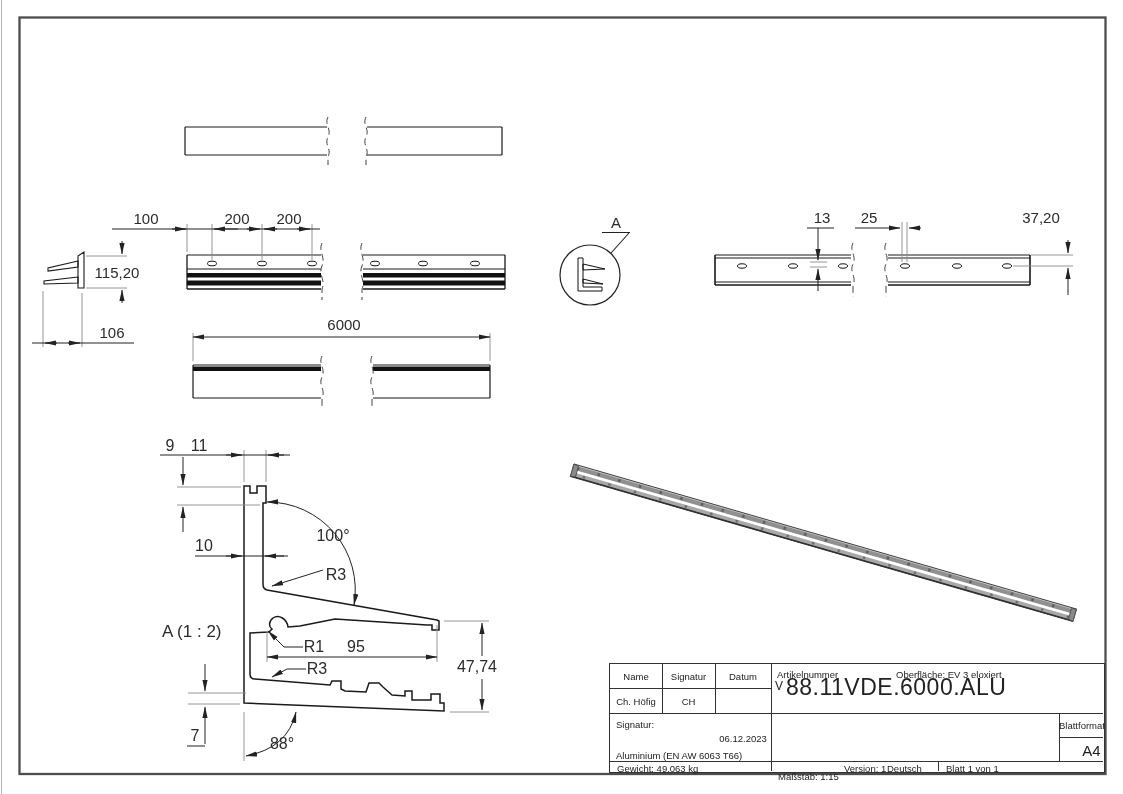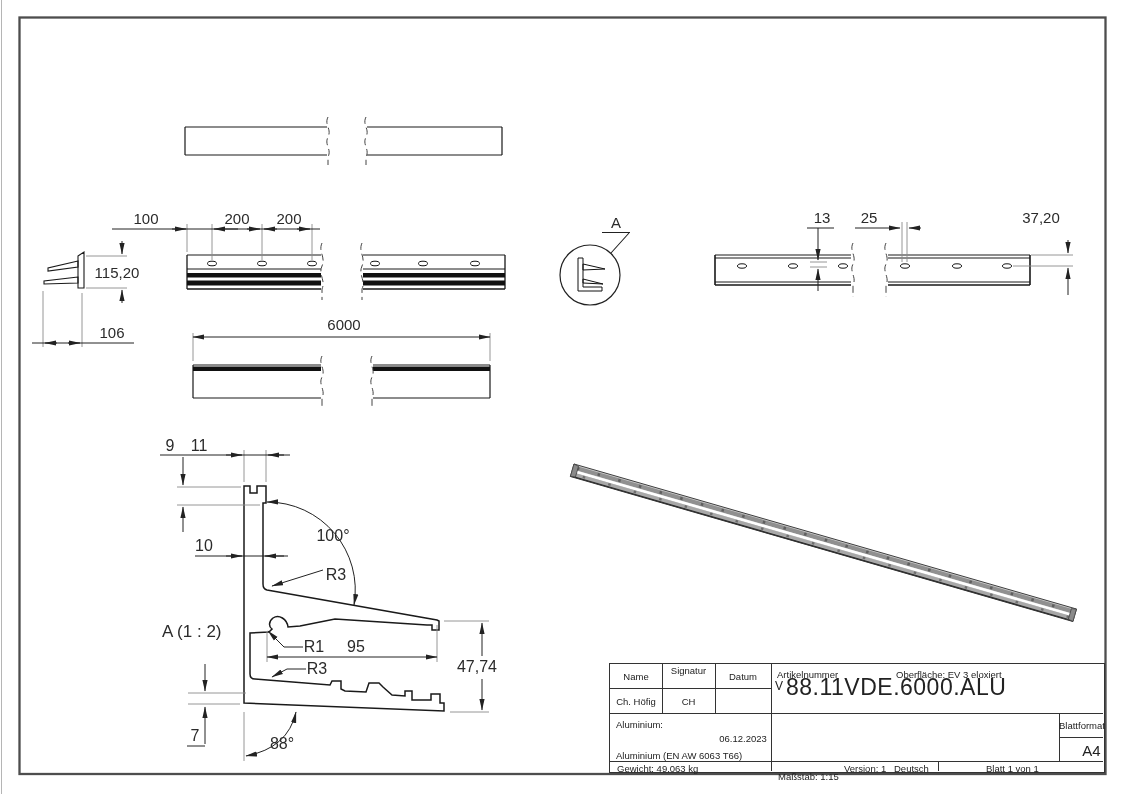--- a/index.html
+++ b/index.html
@@ -218,37 +218,37 @@
   <div class="tbl" style="left:105px;top:0;width:1.2px;height:49px;"></div>
   <div class="tbl" style="left:161px;top:0;width:1.4px;height:107px;"></div>
   <div class="tbl" style="left:0;top:24px;width:161px;height:1.2px;"></div>
   <div class="tbl" style="left:0;top:49px;width:493px;height:1.4px;"></div>
   <div class="tbl" style="left:0;top:97px;width:493px;height:1.4px;"></div>
   <div class="tbl" style="left:449px;top:49px;width:1.2px;height:48px;"></div>
   <div class="tbl" style="left:449px;top:73px;width:44px;height:1.2px;"></div>
   <div class="tbl" style="left:328px;top:97px;width:1.2px;height:10px;"></div>
 
   <div class="tbt tbc" style="left:0;top:7px;width:52px;">Name</div>
-  <div class="tbt tbc" style="left:52px;top:1px;width:53px;">Signatur</div>
+  <div class="tbt tbc" style="left:52px;top:7px;width:53px;">Signatur</div>
   <div class="tbt tbc" style="left:105px;top:7px;width:56px;">Datum</div>
 
   <div class="tbt tbc" style="left:0;top:32px;width:52px;">Ch. Höfig</div>
   <div class="tbt tbc" style="left:52px;top:32px;width:53px;">CH</div>
   <div class="tbt tbc" style="left:105px;top:32px;width:56px;margin-top:37px;">06.12.2023</div>
 
   <div class="tbt" style="left:167px;top:5px;">Artikelnummer</div>
   <div class="tbt" style="left:286px;top:5px;">Oberfläche: EV 3 eloxiert</div>
   <div id="partprefix">V</div>
   <div id="partnum">88.11VDE.6000.ALU</div>
 
-  <div class="tbt" style="left:6px;top:55px;">Aluminium:</div>
+  <div class="tbt" style="left:6px;top:55px;">Signatur:</div>
   <div class="tbt" style="left:6px;top:86px;">Aluminium (EN AW 6063 T66)</div>
 
   <div class="tbt tbc" style="left:449px;top:56px;width:32px;">Blattformat</div>
   <div class="tbt tbc" id="blattformat-val" style="left:449px;top:78px;width:65px;">A4</div>
 
   <div class="tbt" style="left:7px;top:99px;">Gewicht: 49.063 kg</div>
   <div class="tbt" style="left:168px;top:99px;margin-top:8px;">Maßstab: 1:15</div>
   <div class="tbt" style="left:234px;top:99px;">Version: 1</div>
-  <div class="tbt" style="left:284px;top:99px;">Deutsch</div>
-  <div class="tbt" style="left:336px;top:99px;margin-left:40px;">Blatt 1 von 1</div>
+  <div class="tbt" style="left:277px;top:99px;">Deutsch</div>
+  <div class="tbt" style="left:336px;top:99px;">Blatt 1 von 1</div>
 </div>
 </div>
 
 </body></html>

